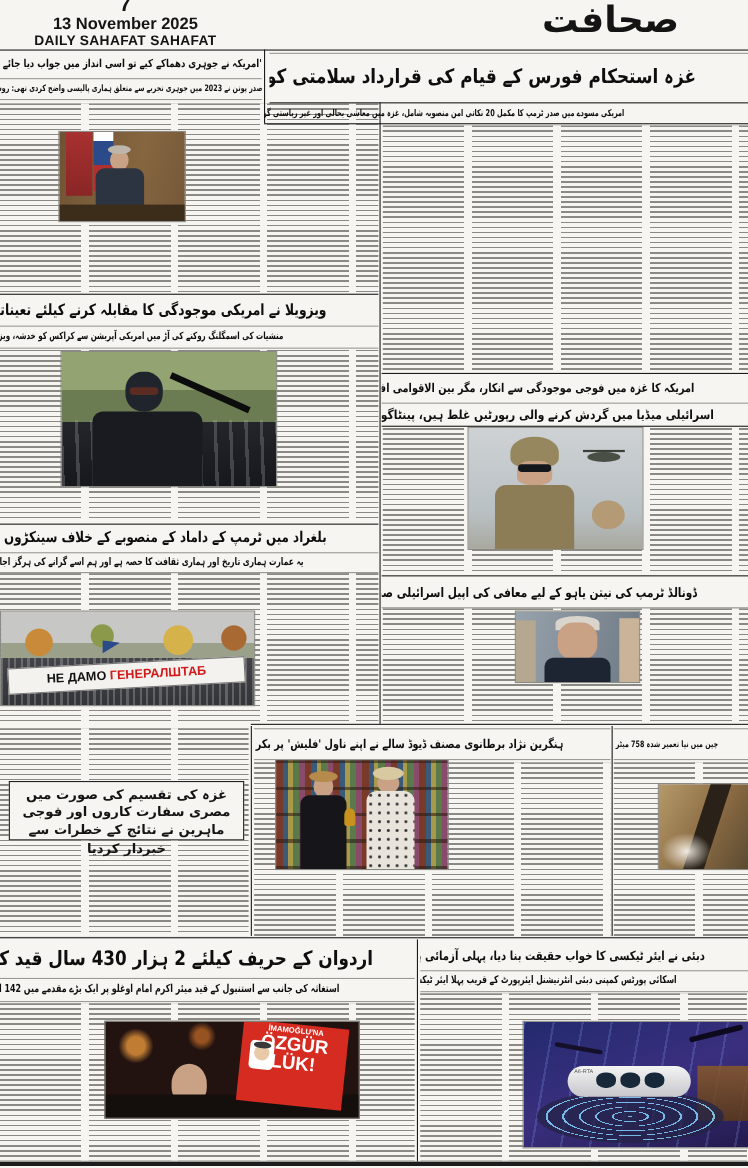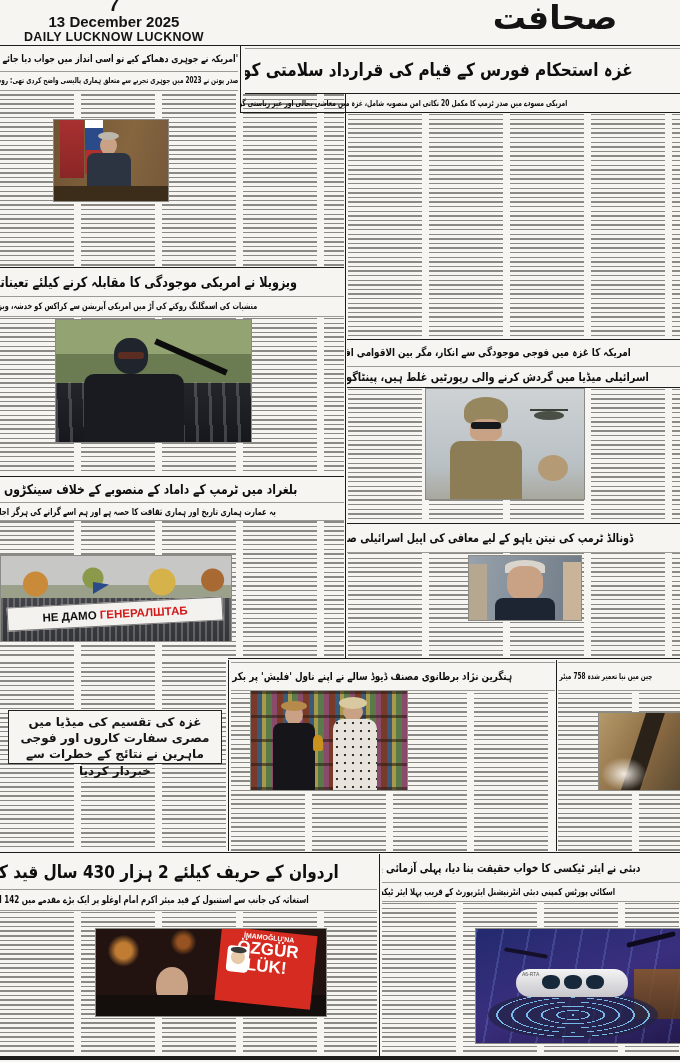--- a/index.html
+++ b/index.html
@@ -24,22 +24,22 @@
   .pp{position:absolute;}
   .box-hl{position:absolute;z-index:6;direction:rtl;text-align:center;font-weight:bold;
           background:#f6f5f1;border:1.5px solid #222;}
 </style>
 </head>
 <body>
 
 <div class="page">
 
   <div class="abs latin" style="left:84px;top:-6px;width:60px;text-align:center;font-size:19px;font-weight:bold;z-index:6;">7</div>
-  <div class="abs latin" style="left:8px;top:13px;width:212px;text-align:center;font-size:15px;font-weight:bold;z-index:6;">13 December 2025</div>
-  <div class="abs latin" style="left:8px;top:30px;width:212px;text-align:center;font-size:12.5px;font-weight:bold;letter-spacing:.3px;z-index:6;">DAILY LUCKNOW LUCKNOW</div>
+  <div class="abs latin" style="left:8px;top:13px;width:212px;text-align:center;font-size:15px;font-weight:bold;z-index:6;">13 November 2025</div>
+  <div class="abs latin" style="left:8px;top:30px;width:212px;text-align:center;font-size:12.5px;font-weight:bold;letter-spacing:.3px;z-index:6;">DAILY SAHAFAT SAHAFAT</div>
   <div class="abs" style="left:440px;top:-2px;width:230px;height:46px;text-align:center;font-size:33px;font-weight:bold;direction:rtl;z-index:6;">صحافت</div>
 
   <div class="rule" style="left:0;top:45px;width:680px;height:1px;"></div>
   <div class="rule gray" style="left:245px;top:48px;width:435px;height:1px;"></div>
 
   <div class="hl" style="left:0;top:48px;width:238px;height:22px;line-height:22px;font-size:10px;">
     <span style="transform:scaleX(.78);">'امریکہ نے جوہری دھماکے کیے تو اسی انداز میں جواب دیا جائے گا'</span></div>
   <div class="rule gray" style="left:0;top:71px;width:238px;height:1px;"></div>
   <div class="hl" style="left:0;top:73px;width:238px;height:16px;line-height:16px;font-size:8px;">
     <span style="transform:scaleX(.72);">صدر پوتن نے 2023 میں جوہری تجربے سے متعلق ہماری پالیسی واضح کردی تھی: روسی وزیر خارجہ</span></div>
@@ -103,21 +103,21 @@
   <div class="rule gray" style="left:231px;top:662px;width:324px;height:1px;"></div>
   <div class="hl center" style="left:231px;top:664px;width:324px;height:25px;line-height:25px;font-size:11px;">
     <span style="transform:scaleX(.8);">ہنگرین نژاد برطانوی مصنف ڈیوڈ سالے نے اپنے ناول 'فلیش' پر بکر ایوارڈ جیت لیا</span></div>
   <div class="rule gray" style="left:231px;top:690px;width:324px;height:1px;"></div>
 
   <div class="rule gray" style="left:558px;top:662px;width:122px;height:1px;"></div>
   <div class="hl center" style="left:558px;top:664px;width:122px;height:25px;line-height:25px;font-size:8px;">
     <span style="transform:scaleX(.72);">چین میں نیا تعمیر شدہ 758 میٹر طویل پل گر گیا</span></div>
   <div class="rule gray" style="left:558px;top:690px;width:122px;height:1px;"></div>
 
-  <div class="box-hl" style="left:8px;top:710px;width:206px;height:46px;padding:3px;font-size:12px;line-height:1.35;">غزہ کی تقسیم کی میڈیا میں مصری سفارت کاروں اور فوجی ماہرین نے نتائج کے خطرات سے خبردار کردیا</div>
+  <div class="box-hl" style="left:8px;top:710px;width:206px;height:46px;padding:3px;font-size:12px;line-height:1.35;">غزہ کی تقسیم کی صورت میں مصری سفارت کاروں اور فوجی ماہرین نے نتائج کے خطرات سے خبردار کردیا</div>
 
   <div class="rule" style="left:0;top:852px;width:680px;height:1px;"></div>
   <div class="rule" style="left:379px;top:854px;width:1px;height:202px;"></div>
 
   <div class="hl center" style="left:0;top:856px;width:377px;height:32px;line-height:32px;font-size:18px;">
     <span style="transform:scaleX(.85);">اردوان کے حریف کیلئے 2 ہزار 430 سال قید کی درخواست</span></div>
   <div class="rule gray" style="left:0;top:889px;width:377px;height:1px;"></div>
   <div class="hl center" style="left:0;top:891px;width:377px;height:17px;line-height:17px;font-size:10px;">
     <span style="transform:scaleX(.72);">استغاثہ کی جانب سے استنبول کے قید میئر اکرم امام اوغلو پر ایک بڑے مقدمے میں 142 الزامات عائد</span></div>
   <div class="rule gray" style="left:0;top:910px;width:377px;height:1px;"></div>

